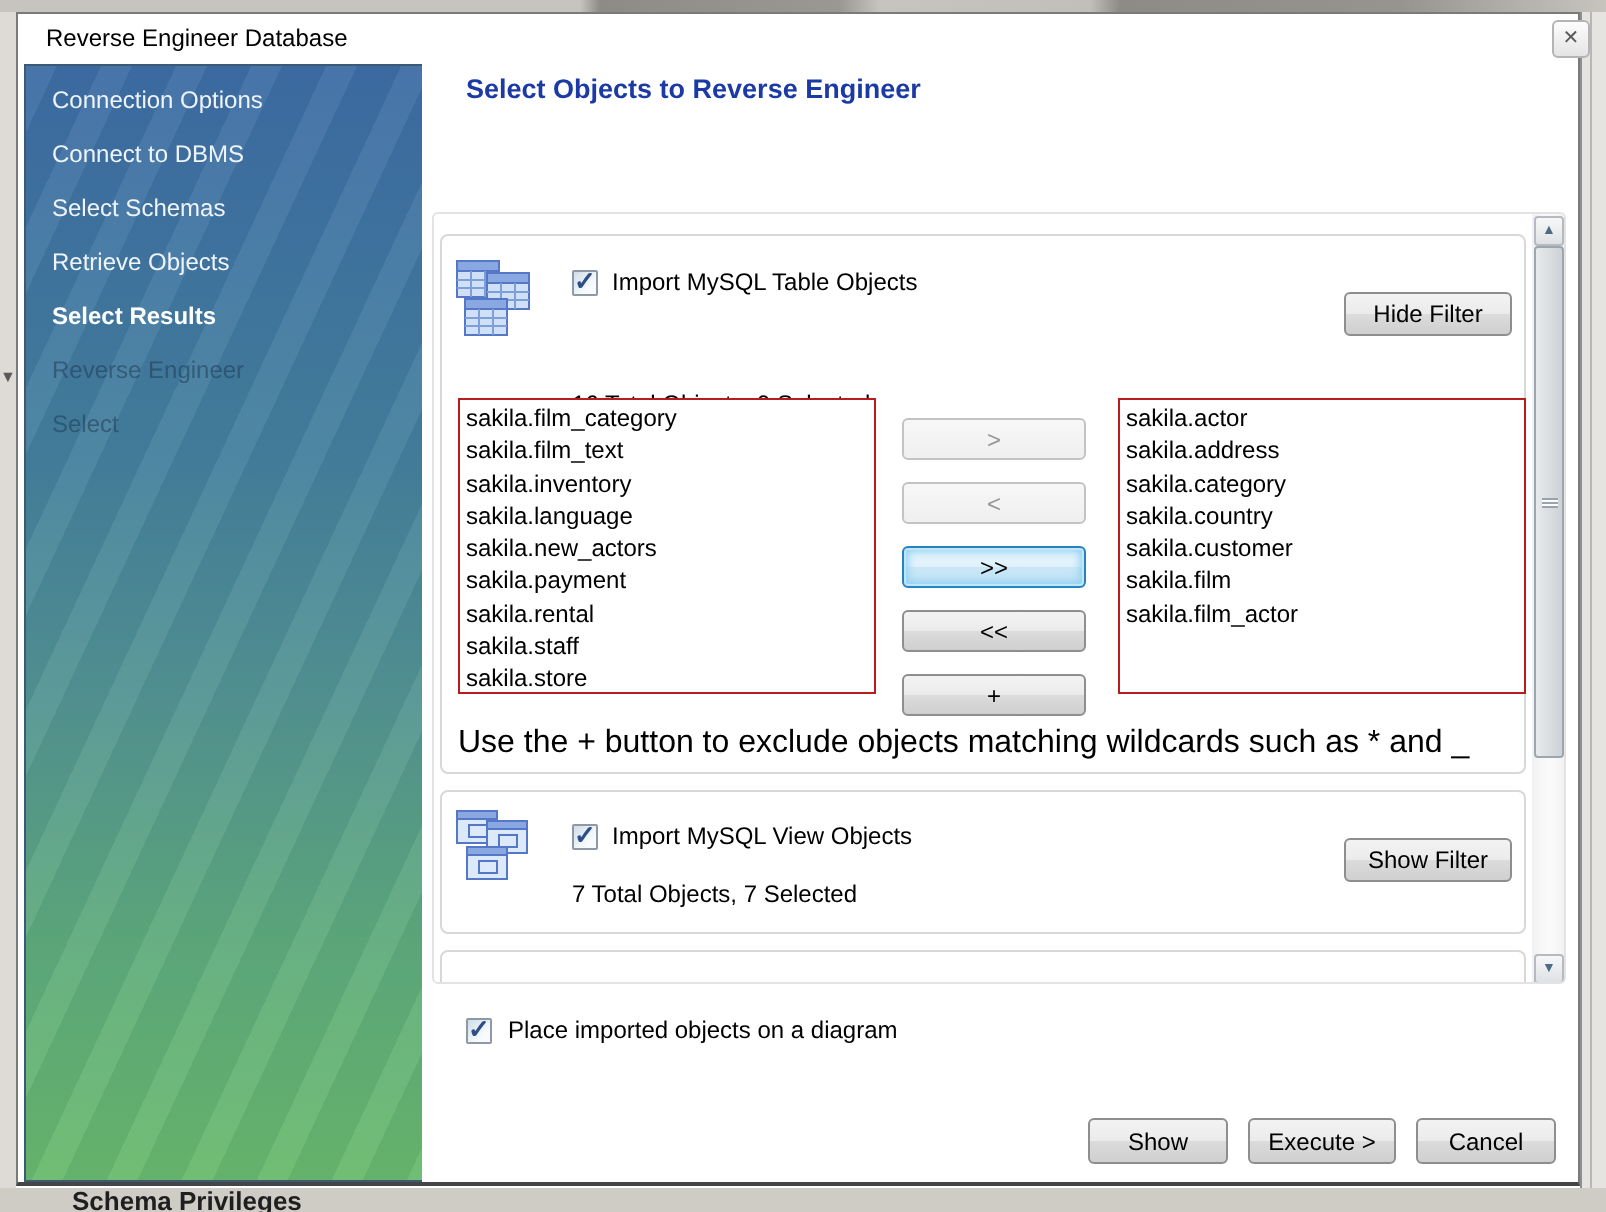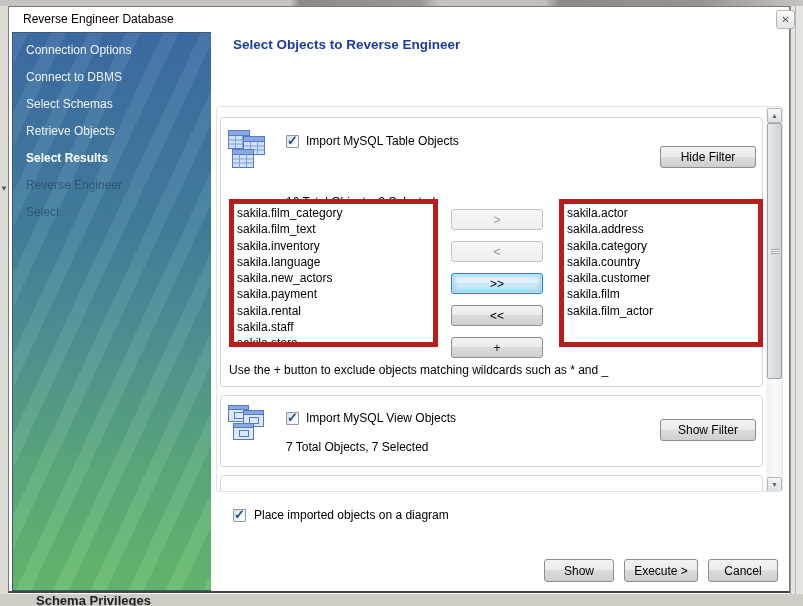--- a/index.html
+++ b/index.html
@@ -60,39 +60,39 @@
   .cb { width:13px; height:13px; border:1px solid #8e99a5; border-radius:1px;
     background:linear-gradient(135deg,#cfdde8 0%,#f7fbfd 70%); position:relative; flex:0 0 13px; cursor:default; }
   .cb span { position:absolute; left:0px; top:-3px; font-size:13px; font-weight:bold; color:#2d4e86; }
   .cb-label { font-size:12px; }
   .summary { position:absolute; left:65px; font-size:12px; }
   .gb1 .summary { top:44px;margin-top:33px; } .gb2 .summary { top:44px; }
 
   .btn { border:1px solid #8e8e8e; border-radius:3px; color:#000; font-size:12px;
     background:linear-gradient(180deg,#f3f3f3 0%,#ebebeb 49%,#dcdcdc 50%,#cfcfcf 100%);
     text-align:center; cursor:default; font-family:"Liberation Sans", sans-serif; }
-  .filter-btn { position:absolute; right:6px; width:96px; height:22px; }
+  .filter-btn { position:absolute; right:6px; width:84px; height:22px; }
   .gb1 .filter-btn { top:28px; } .gb2 .filter-btn { top:23px; }
 
-  .listbox { position:absolute; top:81px; height:148px; border:5px solid #b91c1c; background:#fff;
+  .listbox { position:absolute; top:81px; height:148px; border:1px solid #b91c1c; background:#fff;
     overflow:hidden; padding:1px 0 0 3px; }
   .list-left { left:8px; width:209px; }
   .list-right { left:338px; width:204px; }
   .listbox .li { font-size:12px; line-height:16.3px; white-space:nowrap; cursor:default; }
 
   .transfer-col { position:absolute; left:230px; top:91px; width:92px;
     display:flex; flex-direction:column; gap:11px; }
   .transfer-col .btn { width:92px; height:21px; line-height:18px; }
   .btn.disabled { border-color:#c3c3c3; color:#959595;
     background:linear-gradient(180deg,#f7f7f7,#efefef); }
   .btn.focused { border-color:#2583c1;
     box-shadow:inset 0 0 0 1px #bfe6f9, inset 0 0 4px 2px #8fd0f2;
     background:linear-gradient(180deg,#edf7fd 0%,#dff1fb 49%,#cbe7f7 50%,#bfe2f4 100%); }
 
-  .hint { position:absolute; left:8px; top:245px; font-size:12px; }
+  .hint { position:absolute; left:8px; top:245px; font-size:16px; }
 
   
   .vscroll { position:absolute; left:549px; top:0; width:17px; height:386px;
     background:linear-gradient(90deg,#f0f1f2,#fbfbfc 50%,#f0f1f2); }
   .scroll-btn { position:absolute; left:1px; width:15px; height:15px; border:1px solid #b5bac0; border-radius:2px;
     background:linear-gradient(180deg,#f6f7f8,#dfe2e5); font-size:7px; color:#4d6b84;
     text-align:center; line-height:13px; cursor:default; }
   .scroll-up { top:1px; } .scroll-down { top:370px; }
   .vthumb { position:absolute; left:1px; top:16px; width:15px; height:256px;
     border:1px solid #9ea6ad; border-radius:2px;

